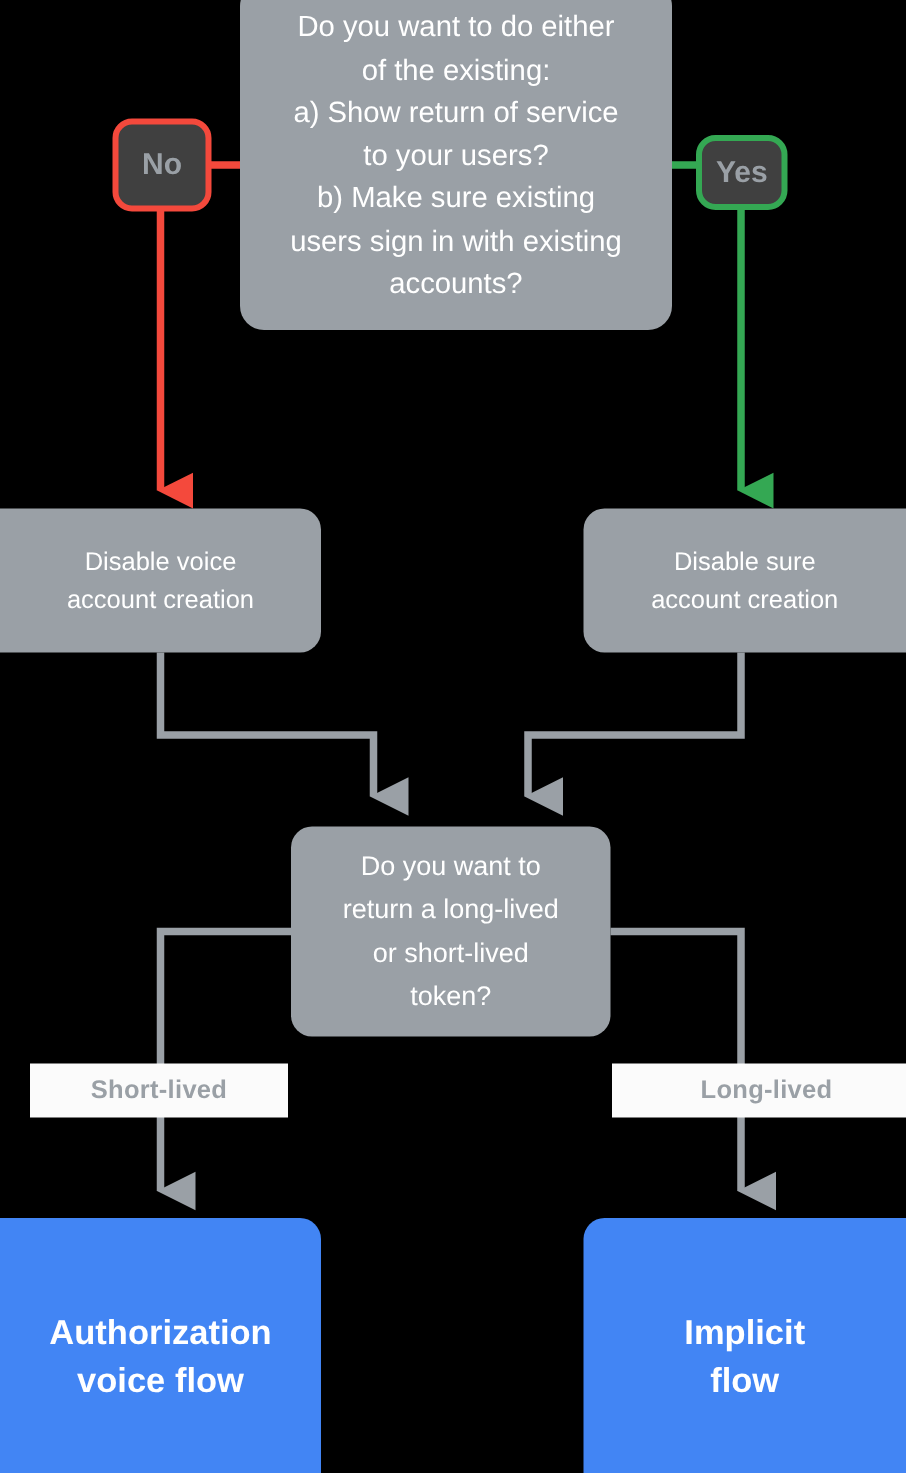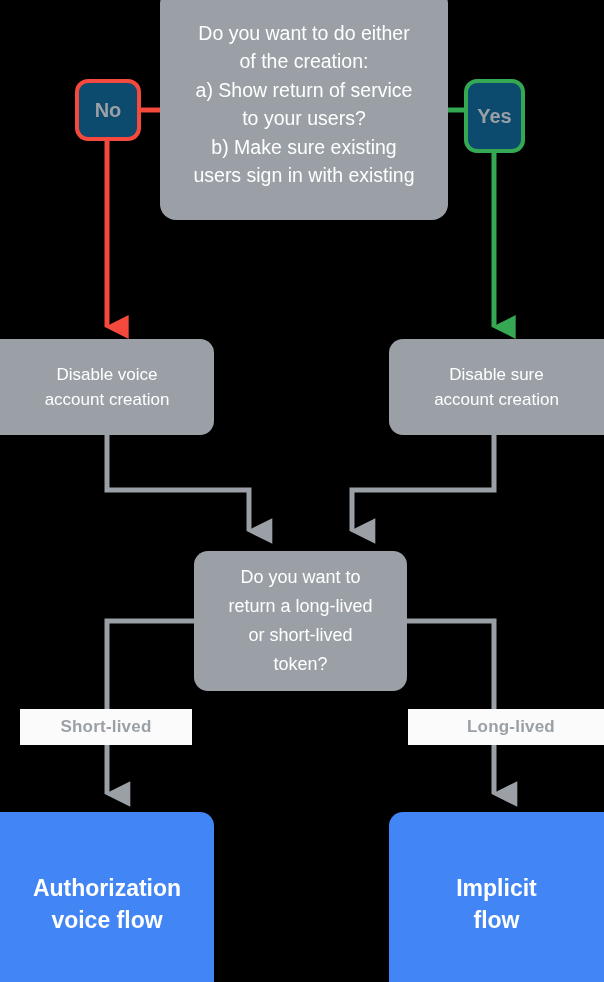--- a/index.html
+++ b/index.html
@@ -101,41 +101,41 @@
     height: 184px;
     font-size: 23px;
     line-height: 32px;
     padding-right: 14px;
   }
 
   
   .pill {
     position: absolute;
     box-sizing: border-box;
-    background: #0c4a6e;
+    background: #404040;
     border-radius: 13px;
     display: flex;
     align-items: center;
     justify-content: center;
     font-size: 20px;
     font-weight: bold;
     color: #9aa0a6;
   }
   .pill-no {
     left: 75px;
     top: 79px;
     width: 66px;
     height: 62px;
     border: 4px solid #f4493c;
   }
   .pill-yes {
     left: 464px;
-    top: 79px;
+    top: 90px;
     width: 61px;
-    height: 74px;
+    height: 50px;
     border: 4px solid #34a853;
   }
 
   
   .edge-label {
     position: absolute;
     box-sizing: border-box;
     background: #fbfbfb;
     display: flex;
     align-items: center;
@@ -189,25 +189,26 @@
     <path d="M494 435 L494 490 L352 490 L352 531" stroke="#9aa0a6" stroke-width="5" fill="none" marker-end="url(#arrow-gray)"></path>
 
     <path d="M194 621 L107 621 L107 794" stroke="#9aa0a6" stroke-width="5" fill="none" marker-end="url(#arrow-gray)"></path>
 
     <path d="M407 621 L494 621 L494 794" stroke="#9aa0a6" stroke-width="5" fill="none" marker-end="url(#arrow-gray)"></path>
   </svg>
 
   <div class="node gray-box decision-top">
     <div>
       <div>Do you want to do either</div>
-      <div>of the creation:</div>
+      <div>of the existing:</div>
       <div>a) Show return of service</div>
       <div>to your users?</div>
       <div>b) Make sure existing</div>
       <div>users sign in with existing</div>
+      <div>accounts?</div>
     </div>
   </div>
 
   <div class="pill pill-no">
     <span>No</span>
   </div>
 
   <div class="pill pill-yes">
     <span>Yes</span>
   </div>

